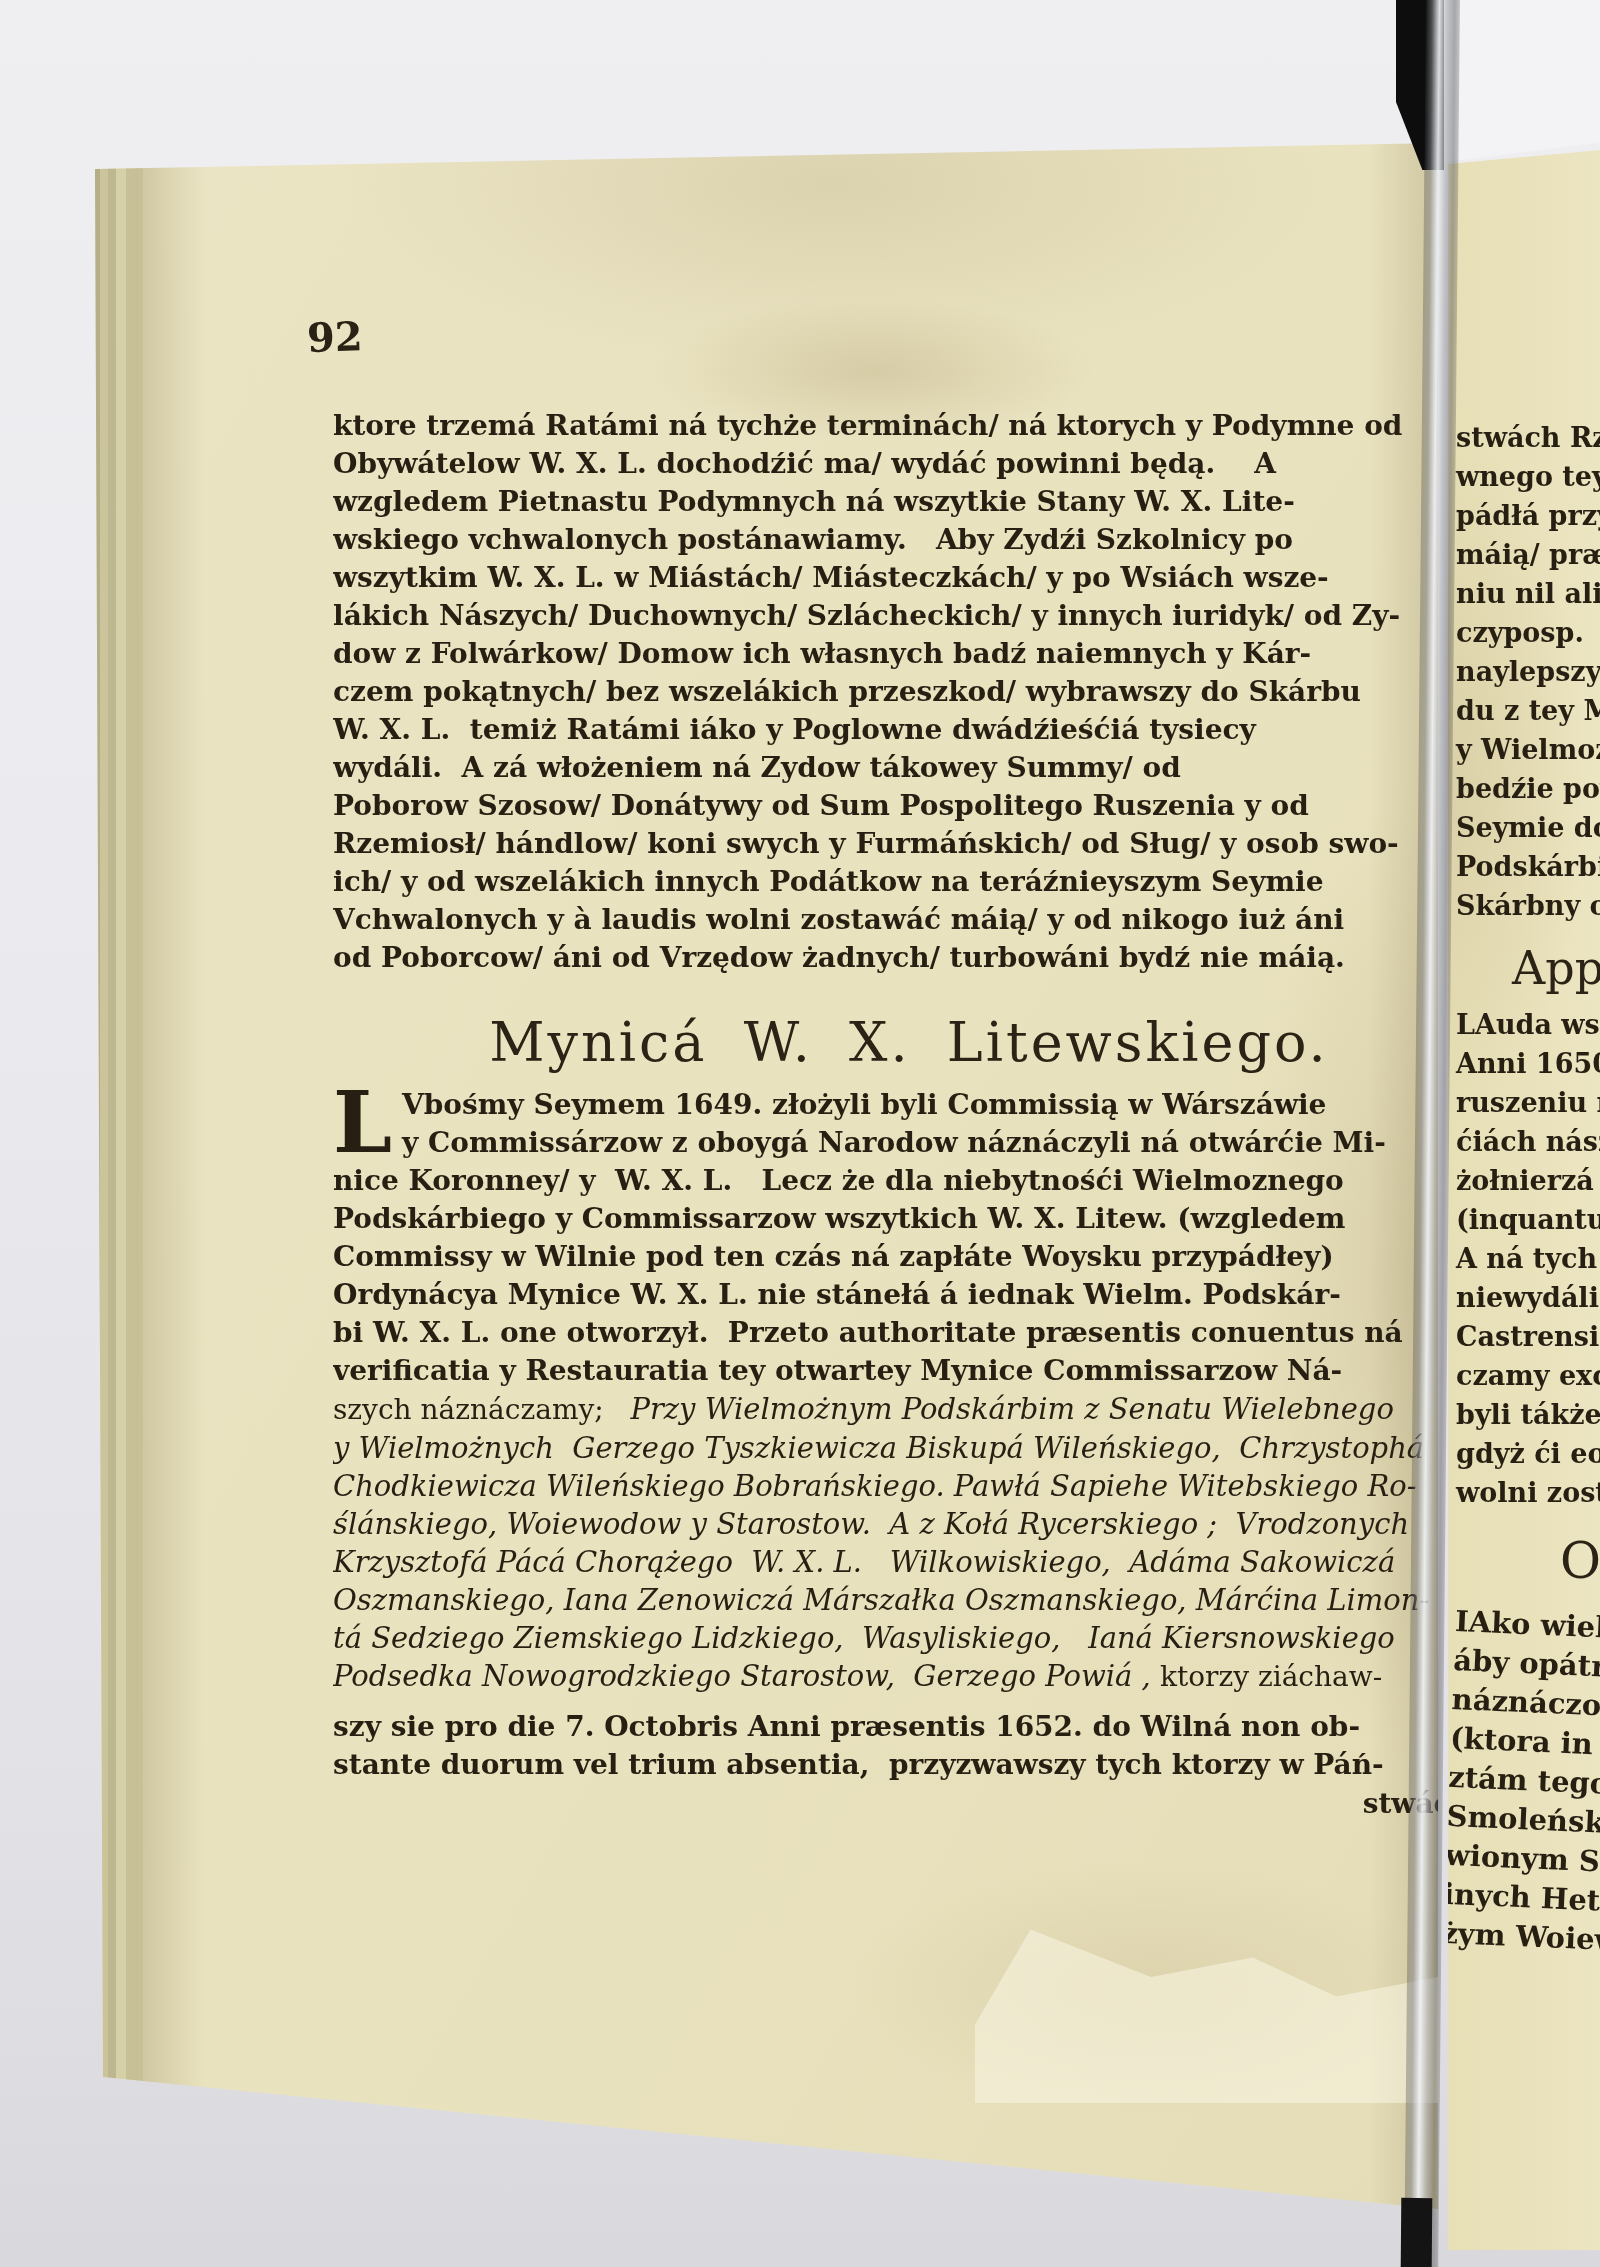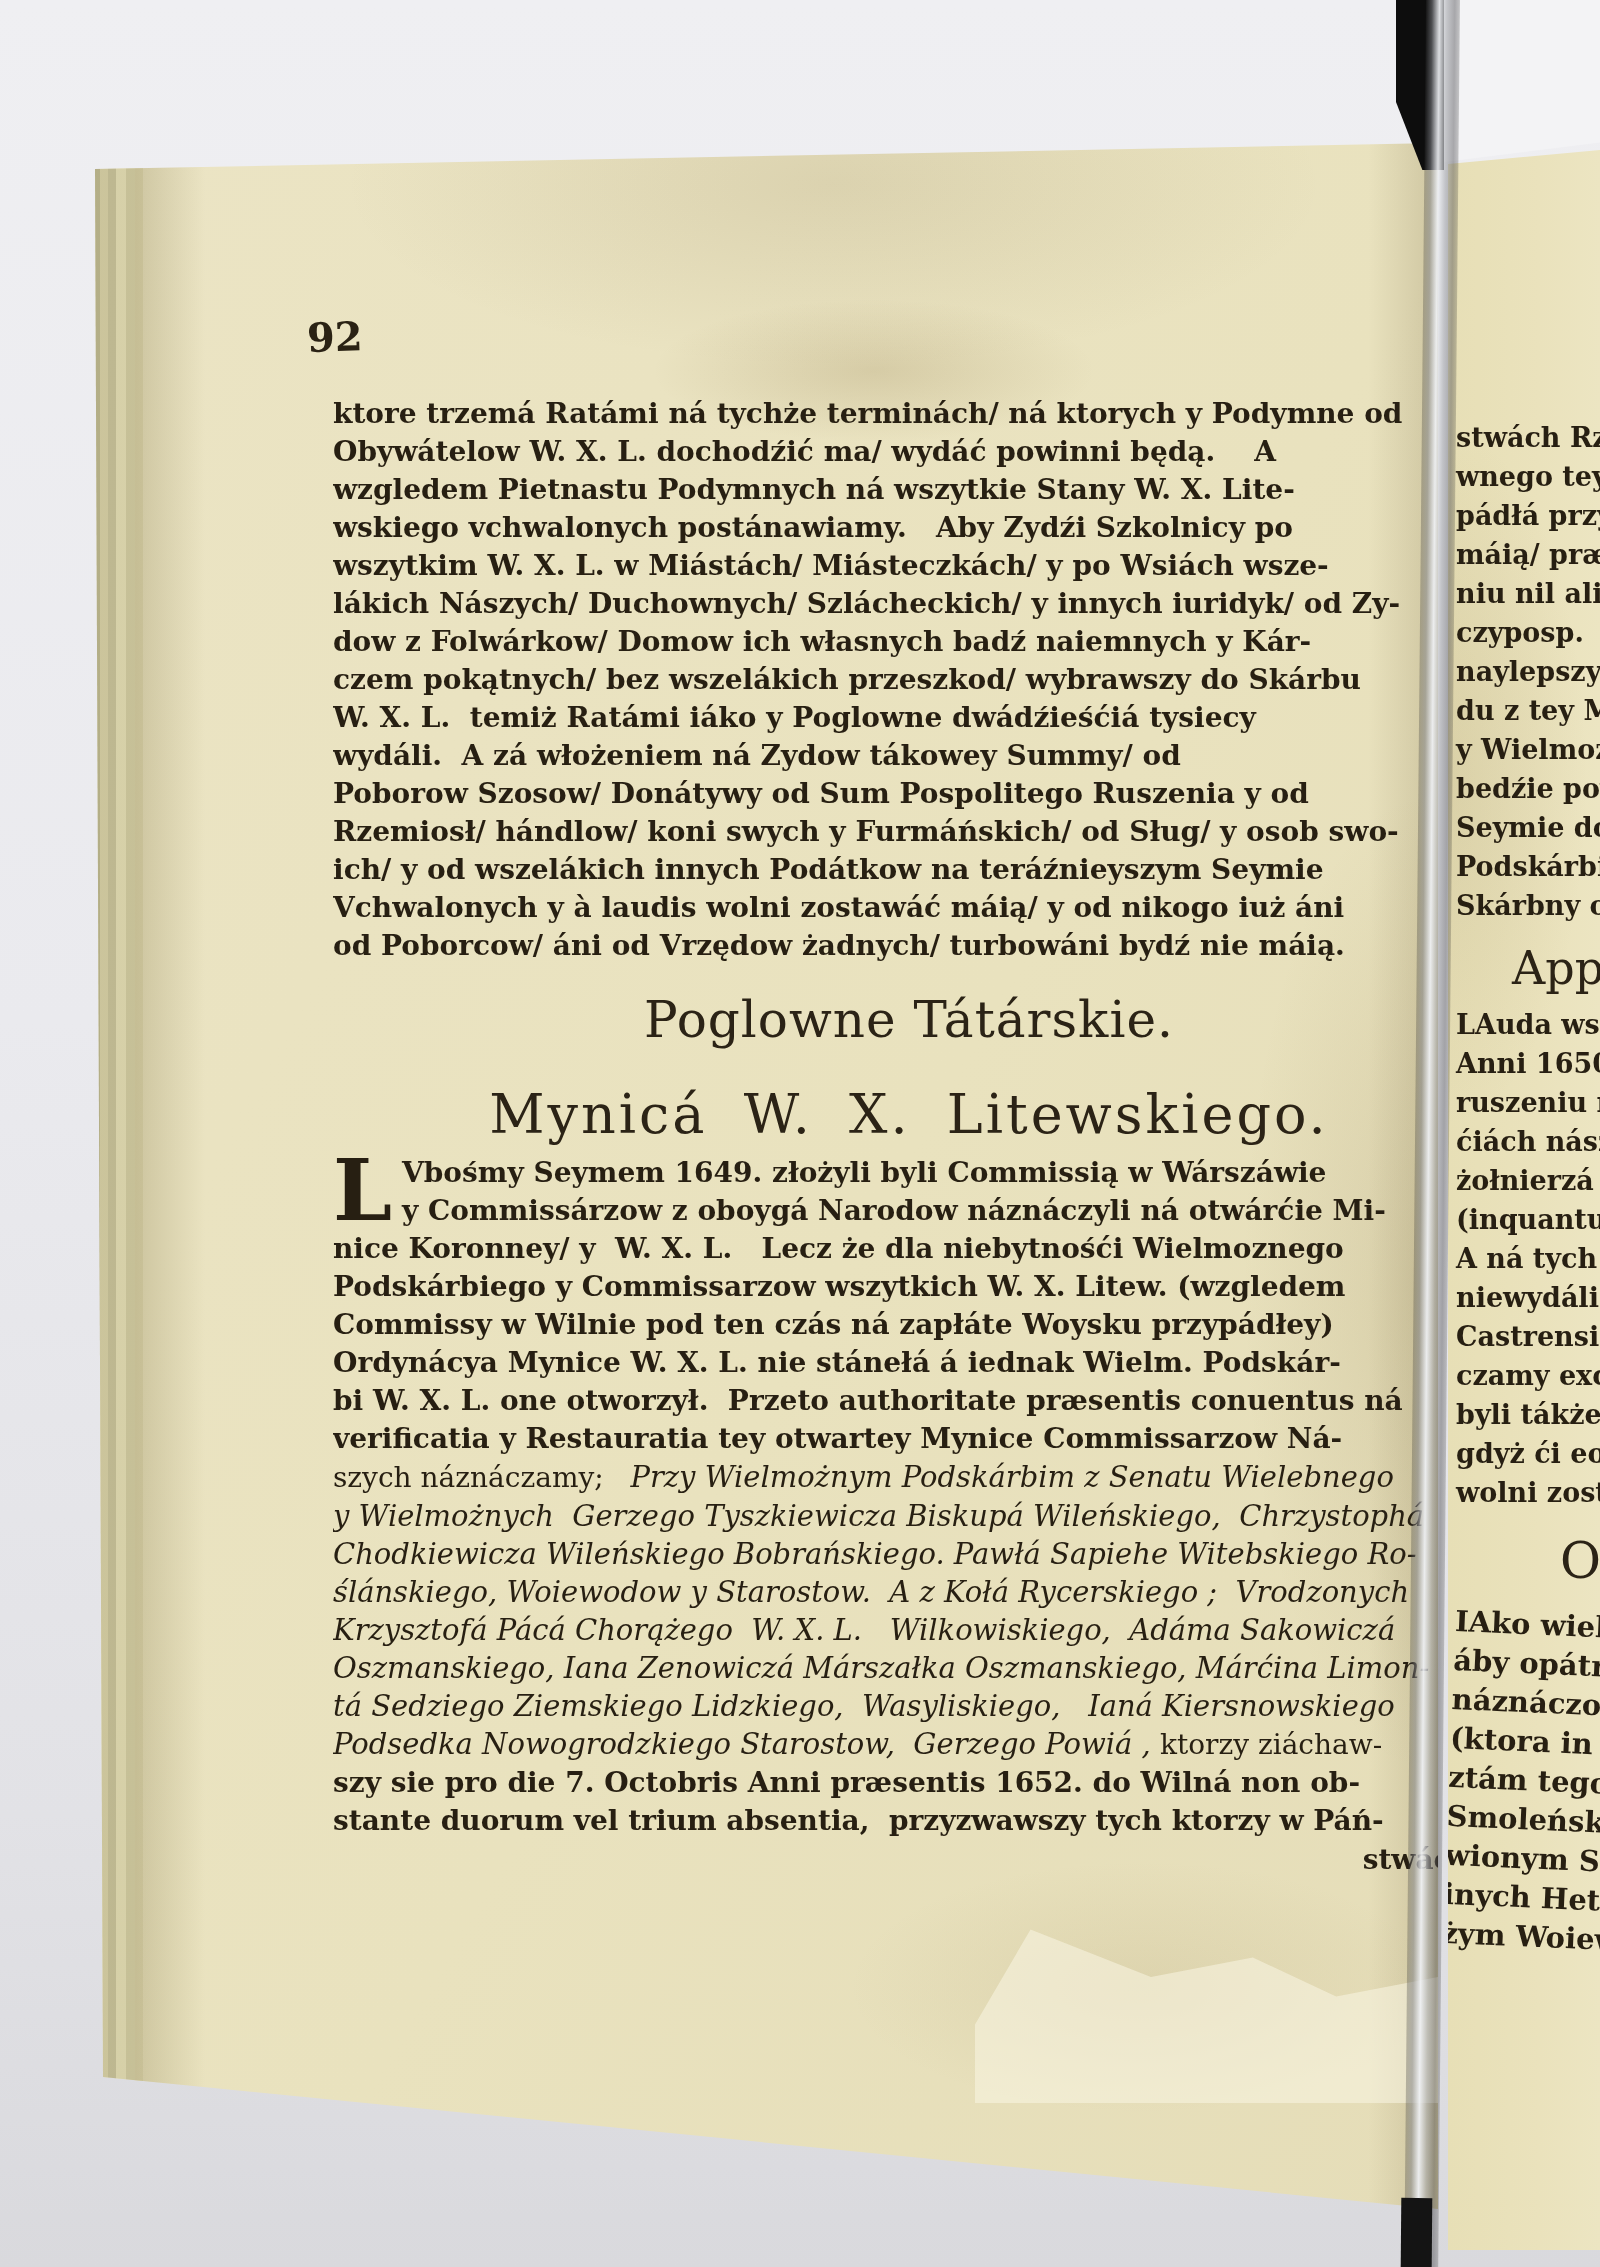--- a/index.html
+++ b/index.html
@@ -39,21 +39,21 @@
   }
   .folio{
     position:absolute;left:212px;top:170px;font-size:40px;font-weight:700;color:#2a2214;
     transform:rotate(-2deg);
   }
   .running-title{
     position:absolute;left:0;right:70px;top:152px;text-align:center;
     font-size:46px;font-weight:700;letter-spacing:2px;color:#2a2214;
   }
   .text-col{position:absolute;left:238px;top:252px;width:1152px;overflow:hidden;color:#271f12;}
-  .para{font-size:28px;line-height:38px;font-weight:700;white-space:pre;}
+  .para{font-size:28px;line-height:38px;font-weight:700;white-space:pre;margin-top:12px;}
   .h1{font-size:50px;font-weight:400;text-align:center;letter-spacing:1px;margin:26px 0 12px;color:#2b2316;}
   .h2{font-size:54px;font-weight:400;text-align:center;letter-spacing:3px;word-spacing:16px;margin:34px 0 8px;color:#2b2316;}
   .dropcap{float:left;font-size:84px;line-height:70px;font-weight:700;padding:2px 10px 0 0;}
   .mixedline{font-size:28px;line-height:38px;white-space:pre;}
   .seg-roman{font-weight:400;}
   .seg-italic{font-style:italic;font-weight:400;font-size:29px;}
   .para-italic{font-style:italic;font-weight:400;font-size:29px;line-height:38px;white-space:pre;}
   .catchword{font-size:28px;line-height:40px;font-weight:700;text-align:right;padding-right:14px;}
   
   .white-corner{
@@ -108,21 +108,20 @@
 dow z Folwárkow/ Domow ich własnych badź naiemnych y Kár-
 czem pokątnych/ bez wszelákich przeszkod/ wybrawszy do Skárbu
 W. X. L.  temiż Ratámi iáko y Poglowne dwádźieśćiá tysiecy
 wydáli.  A zá włożeniem ná Zydow tákowey Summy/ od
 Poborow Szosow/ Donátywy od Sum Pospolitego Ruszenia y od
 Rzemiosł/ hándlow/ koni swych y Furmáńskich/ od Sług/ y osob swo-
 ich/ y od wszelákich innych Podátkow na teráźnieyszym Seymie
 Vchwalonych y à laudis wolni zostawáć máią/ y od nikogo iuż áni
 od Poborcow/ áni od Vrzędow żadnych/ turbowáni bydź nie máią.</div>
 
-    <div class="h1">Poglowne Tátárskie.</div>
 
     <div class="h2">Mynicá W. X. Litewskiego.</div>
 
     <div>
       <span class="dropcap">L</span>
       <div class="para">Vbośmy Seymem 1649. złożyli byli Commissią w Wárszáwie
 y Commissárzow z oboygá Narodow náznáczyli ná otwárćie Mi-
 nice Koronney/ y  W. X. L.   Lecz że dla niebytnośći Wielmoznego
 Podskárbiego y Commissarzow wszytkich W. X. Litew. (wzgledem
 Commissy w Wilnie pod ten czás ná zapłáte Woysku przypádłey)

